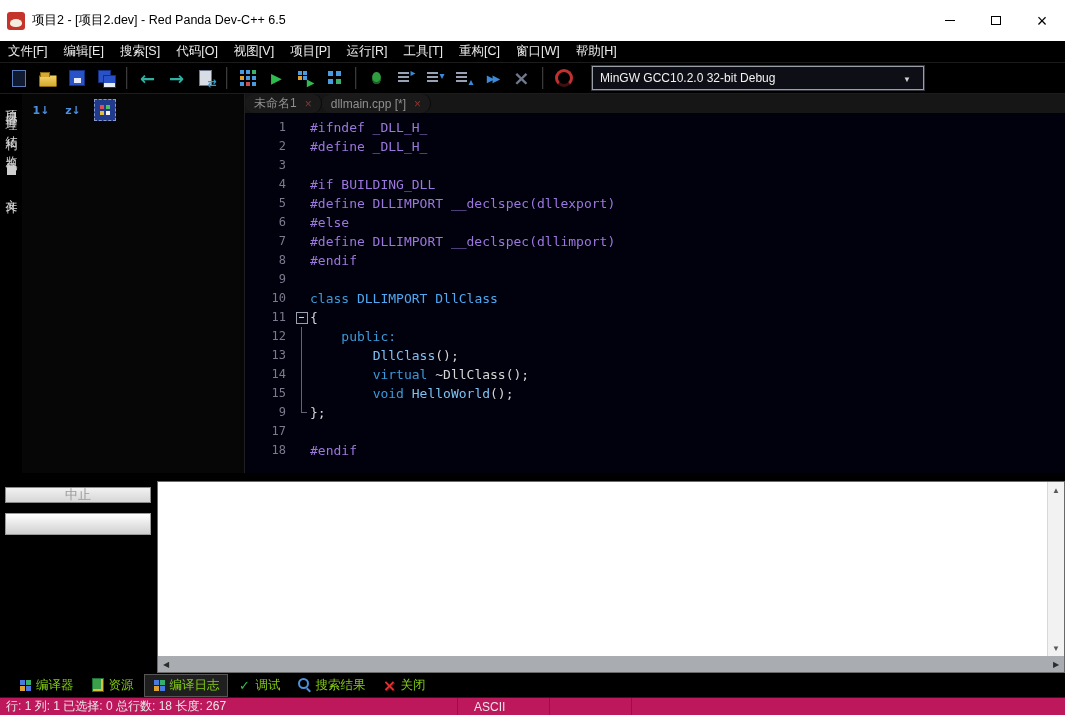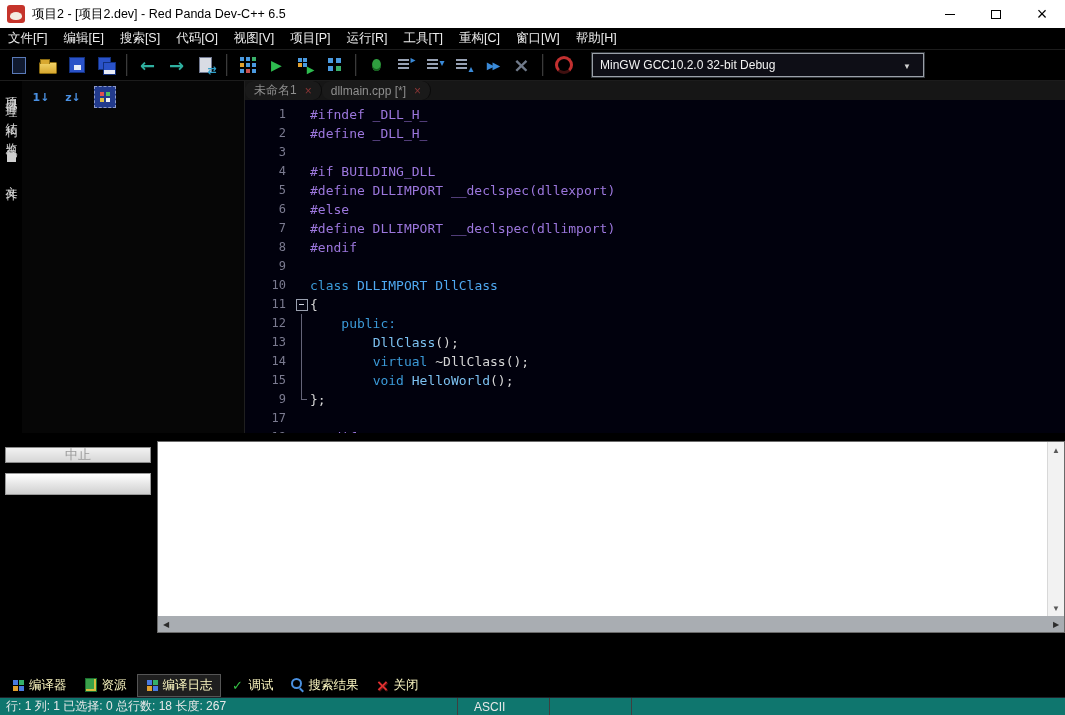--- a/index.html
+++ b/index.html
@@ -1,21 +1,21 @@
 <!DOCTYPE html>
 <html><head>
 <meta charset="utf-8">
 <style>
   * { margin:0; padding:0; box-sizing:border-box; }
   html,body { width:1065px; height:715px; overflow:hidden; background:#000;
               font-family:"Liberation Sans",sans-serif; }
   .window { width:1065px; height:715px; display:flex; flex-direction:column; }
 
   
-  .titlebar { height:28px; background:#ffffff; color:#000; display:flex; align-items:center; font-size:12.5px; flex:none; }
+  .titlebar { height:41px; background:#ffffff; color:#000; display:flex; align-items:center; font-size:12.5px; flex:none; }
   .app-icon { width:18px; height:18px; margin:0 7px 0 7px; background:#c5342b; border-radius:3px; position:relative; flex:none; }
   .app-icon::after { content:""; position:absolute; left:3px; top:7px; width:12px; height:8px;
                      background:#f3ece0; border-radius:50% 50% 45% 45%; }
   .win-btn { width:46px; height:28px; display:flex; align-items:center; justify-content:center; }
   .glyph-min { width:10px; height:1px; background:#000; }
   .glyph-max { width:10px; height:9px; border:1px solid #000; }
   .glyph-close::before { content:"×"; font-size:18px; line-height:1; }
   .title-spacer { flex:1; }
 
   
@@ -125,40 +125,40 @@
              display:flex; flex-direction:column; justify-content:space-between; align-items:stretch; }
   .vs-arrow { height:16px; display:flex; align-items:center; justify-content:center; color:#5a5a5a; }
   .vs-up::before { content:"▲"; font-size:8px; }
   .vs-down::before { content:"▼"; font-size:8px; }
   .hscroll { height:16px; flex:none; background:#a9adb2; display:flex; justify-content:space-between; align-items:center; }
   .hs-arrow { width:16px; display:flex; align-items:center; justify-content:center; color:#2c2c2c; }
   .hs-left::before { content:"◀"; font-size:8px; }
   .hs-right::before { content:"▶"; font-size:8px; }
 
   
-  .bottom-tabs { height:24px; flex:none; background:#000; display:flex; align-items:center; padding-left:4px;
-                 gap:3px; font-size:12.5px; color:#fef9c3;margin-top:40px; }
+  .bottom-tabs { height:24px; flex:none; background:#000; display:flex; align-items:center; padding-left:11px;
+                 gap:3px; font-size:12.5px; color:#84cc16; }
   .btab { display:flex; align-items:center; padding:2px 7px; gap:4px; white-space:nowrap; }
   .btab.active { background:#1f1f1f; border:1px solid #555; }
   .bti { width:14px; height:14px; position:relative; display:flex; align-items:center; justify-content:center;
          font-family:"DejaVu Sans",sans-serif; }
   .bti-compiler-grid-icon::before, .bti-compile-log-icon::before { content:""; width:5px; height:5px; background:#4a7ae0;
         box-shadow:6px 0 0 #35b06a,0 6px 0 #e0a030,6px 6px 0 #4a7ae0; margin:-5px 0 0 -5px; }
   .bti-resources-icon::before { content:""; width:10px; height:12px; background:#3aa04a; border:1px solid #1a7030;
         box-shadow:inset -2px -2px 0 #d8c040; }
   .bti-debug-check-icon::before { content:"✓"; color:#35c045; font-weight:bold; font-size:13px; }
   .bti-search-icon::before { content:""; width:7px; height:7px; border:2px solid #4a90e0; border-radius:50%;
         margin:-3px 0 0 -3px; }
   .bti-search-icon::after { content:""; position:absolute; bottom:1px; right:1px; width:5px; height:2px;
         background:#4a90e0; transform:rotate(45deg); }
   .bti-close-red-icon::before { content:"×"; color:#e03030; font-size:16px; font-weight:bold;
         text-shadow:1px 1px 0 #501010; }
 
   
-  .statusbar { height:18px; flex:none; background:#0f766e; color:#e8e8e8; font-size:12px; display:flex;
+  .statusbar { height:18px; flex:none; background:#be185d; color:#e8e8e8; font-size:12px; display:flex;
                align-items:center; border-top:1px solid #20222a; }
   .sb-cell { height:100%; display:flex; align-items:center; border-right:1px solid #3f3f3f; white-space:nowrap; }
   .sb-1 { width:458px; padding-left:6px; }
   .sb-2 { width:92px; padding-left:16px; }
   .sb-3 { width:82px; }
   .sb-4 { flex:1; padding-left:10px; border-right:none; }
 </style>
 </head>
 <body>
 

